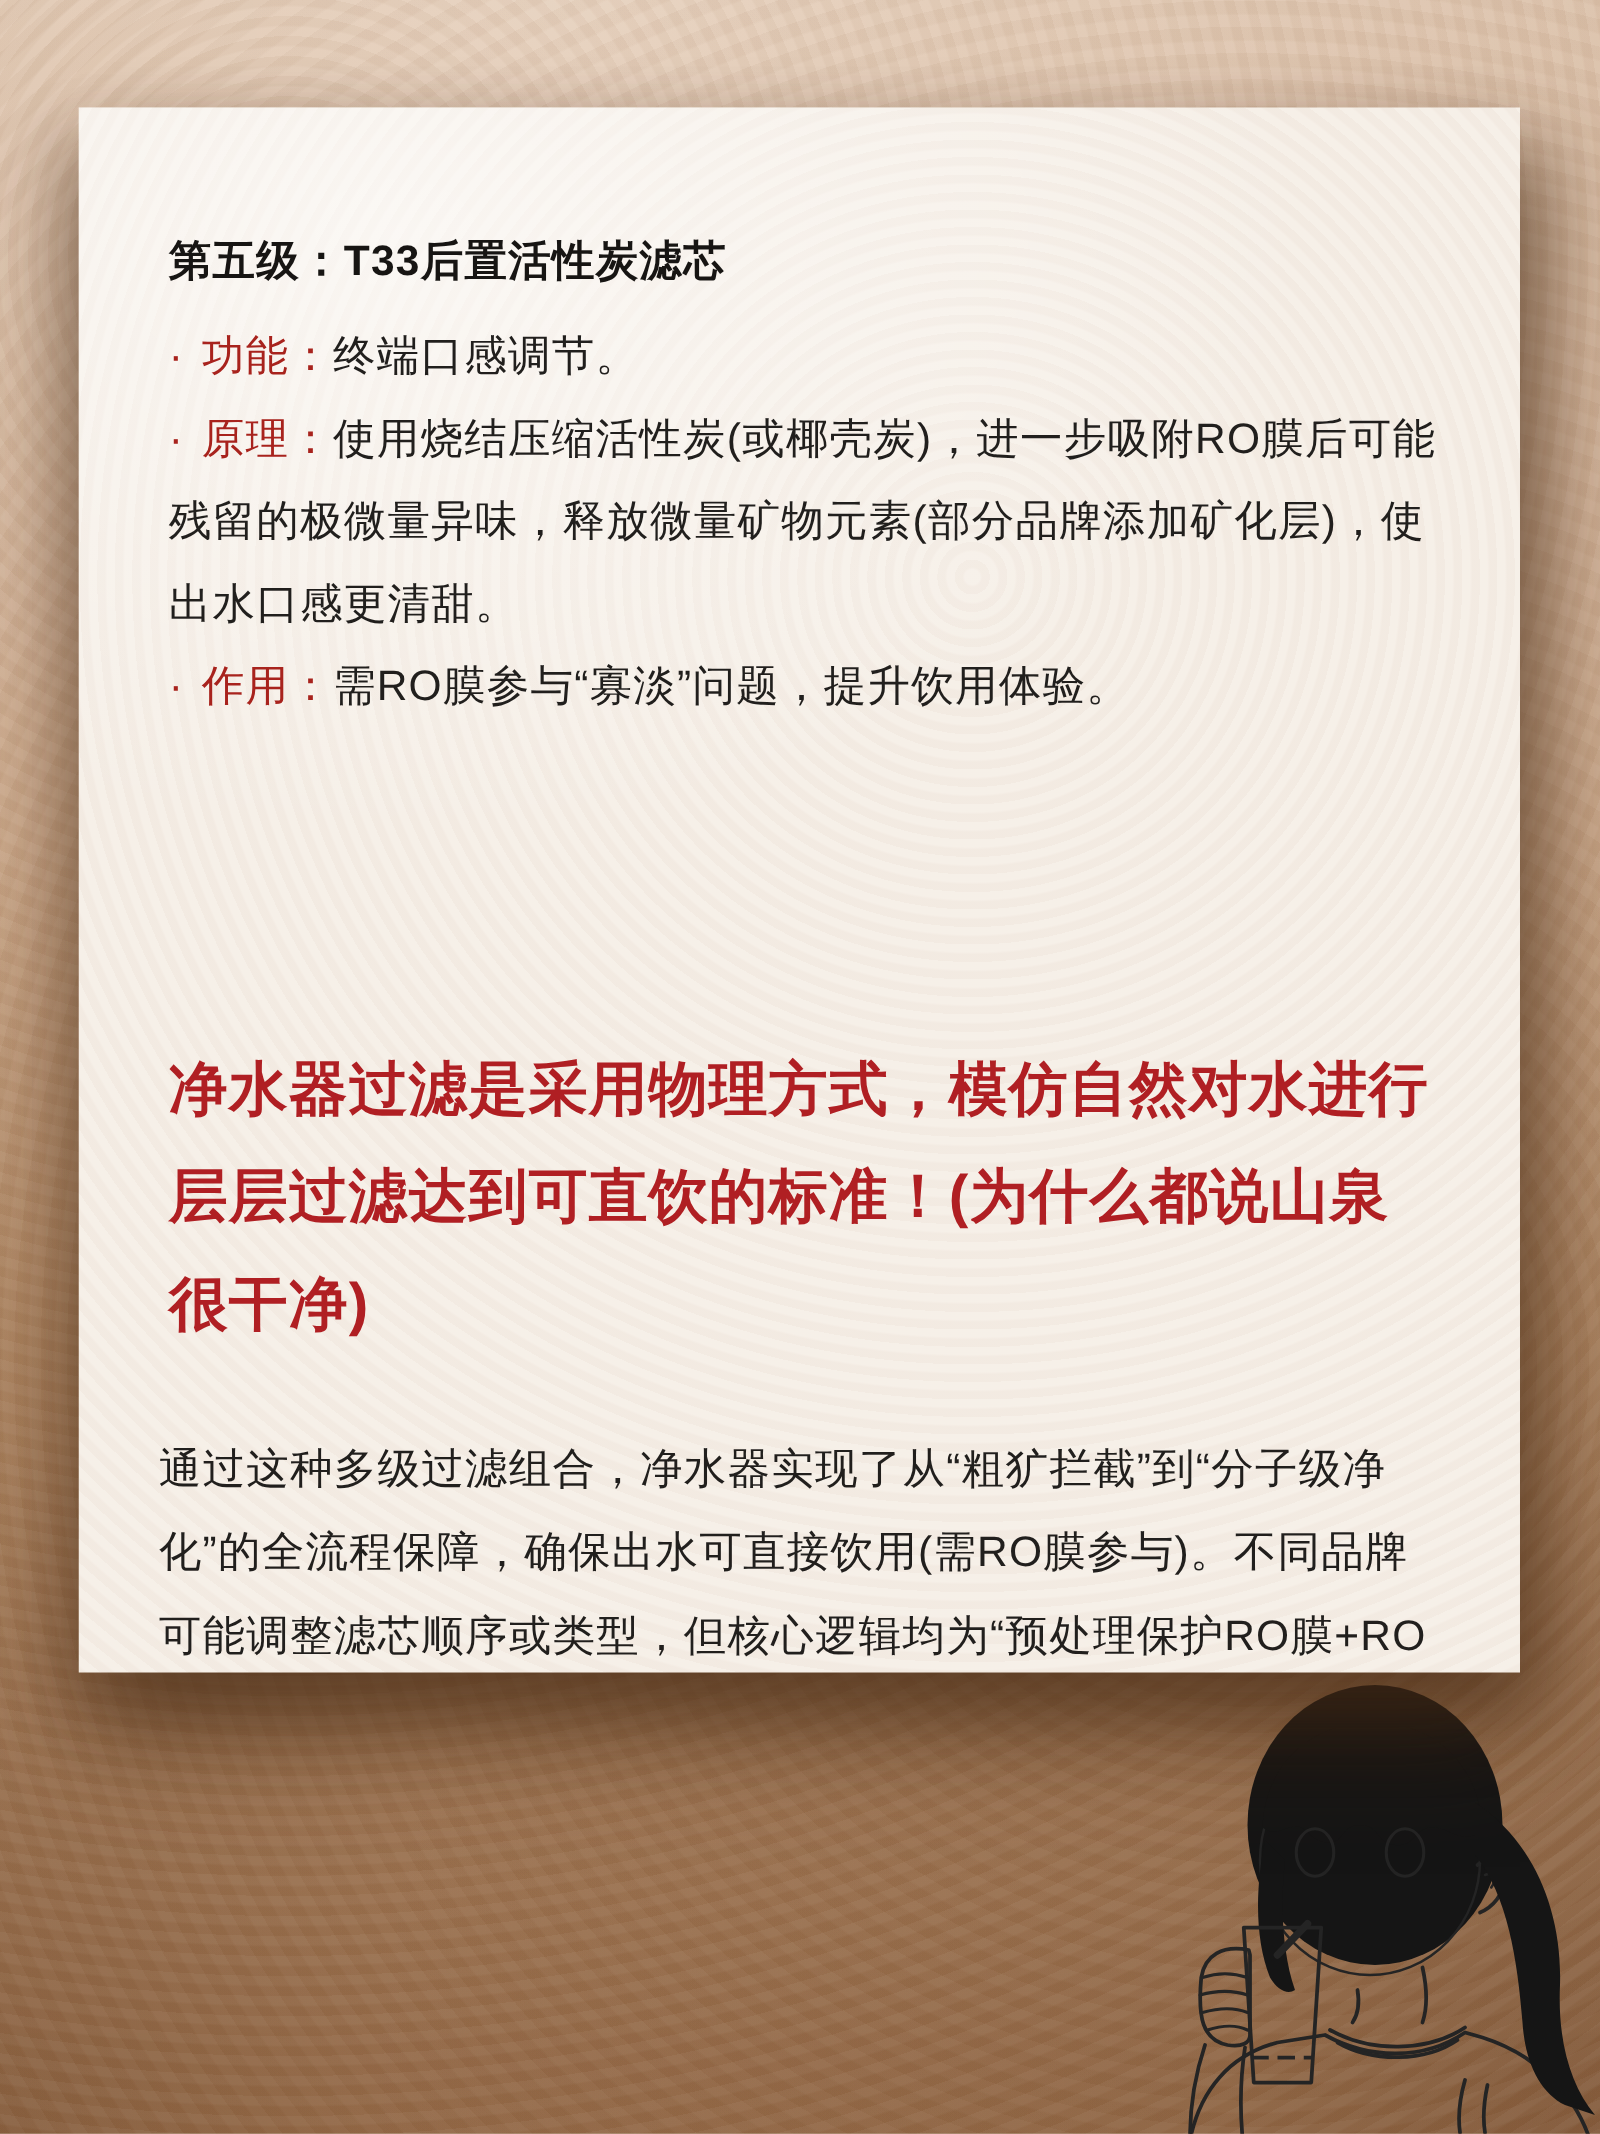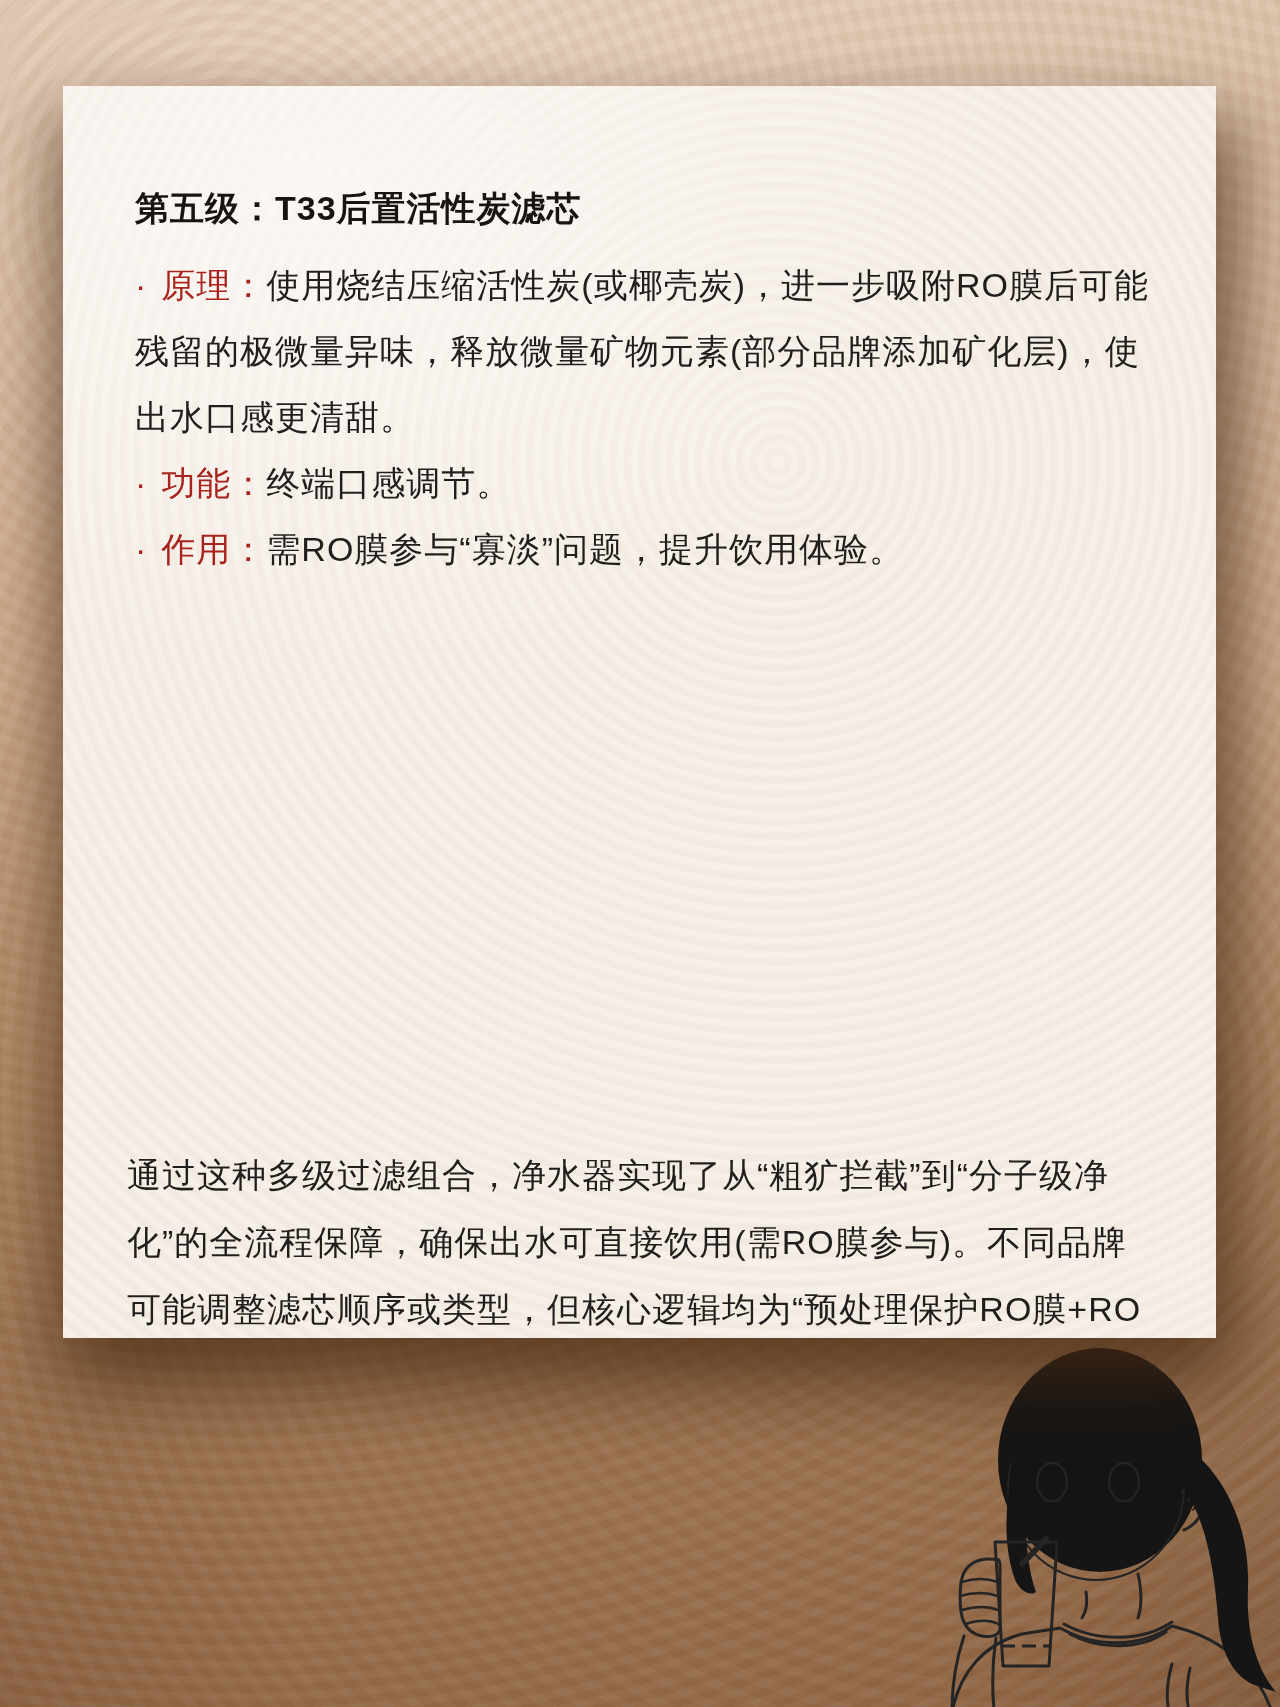--- a/index.html
+++ b/index.html
@@ -190,22 +190,23 @@
     <path style="fill:none;stroke:var(--line);stroke-width:3;stroke-linecap:round" d="M 64 344 C 56 368 52 394 52 418"></path>
     <path style="fill:none;stroke:var(--line);stroke-width:3;stroke-linecap:round" d="M 96 346 C 92 372 92 396 94 418"></path>
 
     <path style="fill:var(--hair)" d="M 280 150 C 326 180 350 236 348 296 C 346 340 356 376 376 400 L 352 392 C 332 382 320 358 318 326 C 314 276 306 224 280 192 Z"></path>
   </svg>
 </div>
 
   <div class="section-title">第五级：T33后置活性炭滤芯</div>
 
   <div class="bullets">
+    <p class="bullet"><span class="mark">·</span><span class="label">功能：</span><span>终端口感调节。</span></p>
     <p class="bullet"><span class="mark">·</span><span class="label">原理：</span><span>使用烧结压缩活性炭(或椰壳炭)，进一步吸附RO膜后可能残留的极微量异味，释放微量矿物元素(部分品牌添加矿化层)，使出水口感更清甜。</span></p>
-    <p class="bullet"><span class="mark">·</span><span class="label">功能：</span><span>终端口感调节。</span></p>
     <p class="bullet"><span class="mark">·</span><span class="label">作用：</span><span>需RO膜参与“寡淡”问题，提升饮用体验。</span></p>
   </div>
 
 
+  <div class="summary-emphasis">净水器过滤是采用物理方式，模仿自然对水进行层层过滤达到可直饮的标准！(为什么都说山泉很干净)</div>
 
   <div class="closing-paragraph">通过这种多级过滤组合，净水器实现了从“粗犷拦截”到“分子级净化”的全流程保障，确保出水可直接饮用(需RO膜参与)。不同品牌可能调整滤芯顺序或类型，但核心逻辑均为“预处理保护RO膜+RO膜深度净化+后处理优化口感”</div>
 
 </div>
 
 </body></html>

